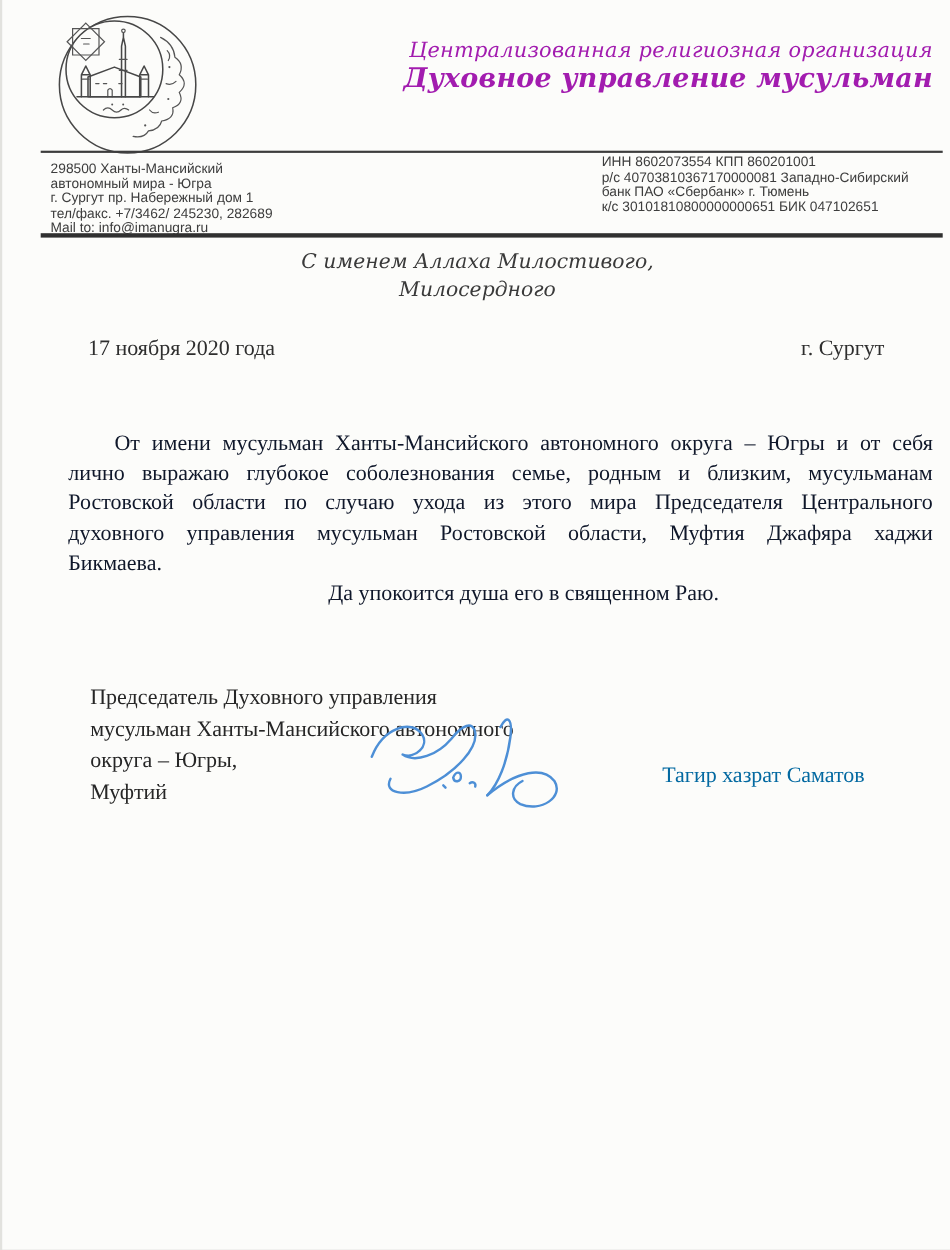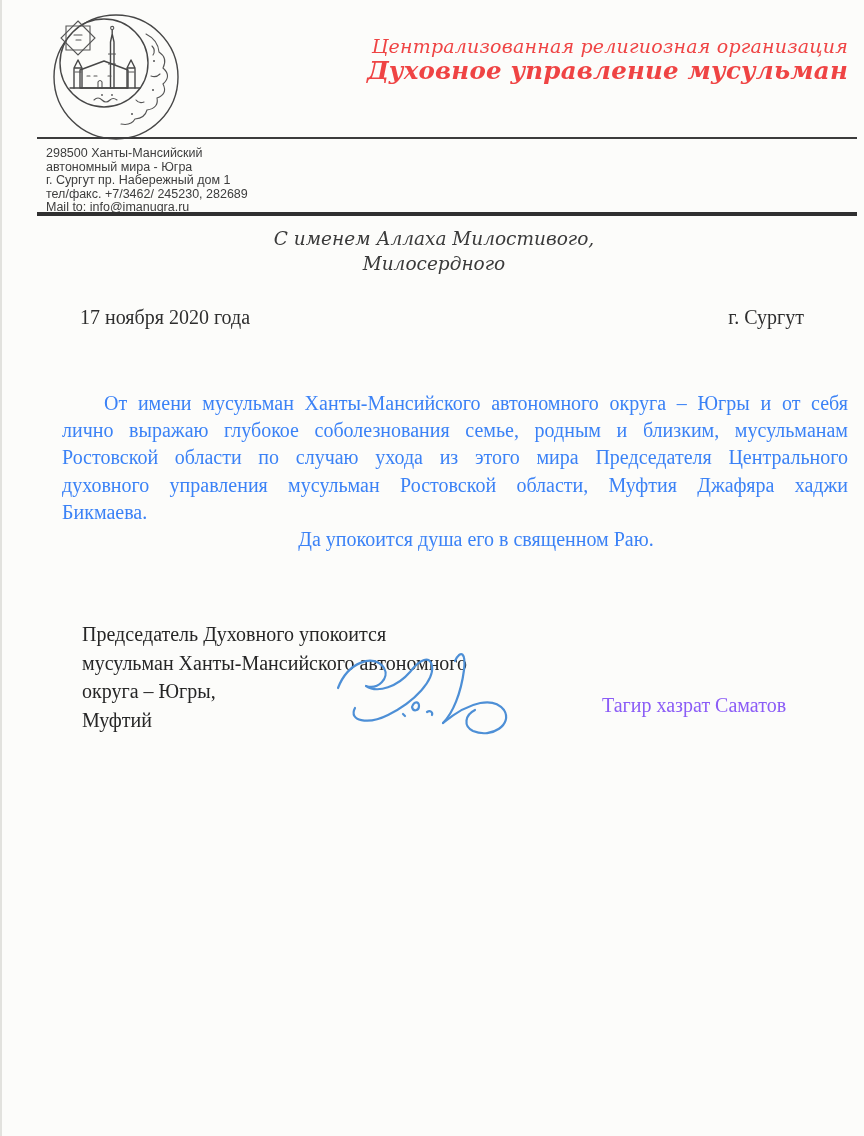--- a/index.html
+++ b/index.html
@@ -3,37 +3,37 @@
 <meta charset="utf-8">
 <style>
   html,body { margin:0; padding:0; background:#e9e9e7; }
   .page {
     position:relative; width:864px; height:1136px; margin:0 auto;
     background:#fcfcfa; overflow:hidden;
     border-left:2px solid #e2e2de; border-bottom:1px solid #e2e2de;
     font-family:"Liberation Serif", serif; color:#2e2e2e;
   }
   .logo { position:absolute; left:30px; top:6px; }
-  .letterhead { position:absolute; left:200px; right:18px; top:34px; text-align:right; color:#ef4444; }
+  .letterhead { position:absolute; left:200px; right:18px; top:34px; text-align:right; color:#a21caf; }
   .org-type { font-family:"DejaVu Serif", serif; font-style:italic; font-size:19px; line-height:24px; letter-spacing:.2px; }
   .org-name { font-family:"DejaVu Serif", serif; font-style:italic; font-weight:bold; font-size:24.5px; line-height:26.5px; letter-spacing:.2px; }
   .rule-thin  { position:absolute; left:35px; top:137px; width:820px; height:2px; background:#3c3c3c; }
   .rule-thick { position:absolute; left:35px; top:212px; width:820px; height:4px; background:#303030; }
   .contact { position:absolute; font-family:"Liberation Sans", sans-serif; font-size:12.5px; line-height:13.6px; color:#3d3d3d; }
   .address { left:44px;  top:147px; }
   .bank    { left:545px; top:141px; }
   .bismillah { position:absolute; left:0; right:0; top:226px; text-align:center;
     font-family:"DejaVu Serif", serif; font-style:italic; font-size:18.5px; line-height:25px; color:#3a3a3a; }
   .date-row { position:absolute; left:78px; right:62px; top:306px; display:flex; justify-content:space-between; font-size:20px;align-items:flex-end; }
-  .body { position:absolute; left:60px; width:786px; top:390px; font-size:20px; line-height:27.2px; color:#3b82f6; }
+  .body { position:absolute; left:60px; width:786px; top:390px; font-size:20px; line-height:27.2px; color:#0f172a; }
   .jline { text-align:justify; text-align-last:justify; }
   .indent { padding-left:42px;text-align:center; }
   .sig-title { position:absolute; left:80px; top:620px; font-size:20px; line-height:28.5px; color:#262626; }
   .sig-svg { position:absolute; left:322px; top:644px; }
-  .sig-name { position:absolute; left:600px; top:694px; font-size:20px; color:#8b5cf6; }
+  .sig-name { position:absolute; left:600px; top:694px; font-size:20px; color:#0369a1; }
   svg .ink { stroke:#474747; fill:none; stroke-width:1.4; stroke-linecap:round; stroke-linejoin:round; }
   svg .ink-thin { stroke:#555; fill:none; stroke-width:1.1; stroke-linecap:round; }
 </style>
 </head>
 <body>
 
 <div class="page">
 
   <svg class="logo" width="178" height="142" viewBox="0 0 178 142">
     <g>
@@ -75,20 +75,26 @@
 
   <div class="rule-thin"></div>
 
   <div class="contact address">
     <div>298500 Ханты-Мансийский</div>
     <div>автономный  мира - Югра</div>
     <div>г. Сургут пр. Набережный дом 1</div>
     <div>тел/факс. +7/3462/ 245230, 282689</div>
     <div>Mail to:  info@imanugra.ru</div>
   </div>
+  <div class="contact bank">
+    <div>ИНН 8602073554 КПП 860201001</div>
+    <div>р/с 40703810367170000081 Западно-Сибирский</div>
+    <div>банк ПАО «Сбербанк» г. Тюмень</div>
+    <div>к/с 30101810800000000651 БИК 047102651</div>
+  </div>
 
   <div class="rule-thick"></div>
 
   <div class="bismillah">
     <div>С именем Аллаха Милостивого,</div>
     <div>Милосердного</div>
   </div>
 
   <div class="date-row">
     <span>17 ноября 2020 года</span>
@@ -98,21 +104,21 @@
   <div class="body">
     <div class="jline indent">От имени мусульман Ханты-Мансийского автономного округа – Югры и от себя</div>
     <div class="jline">лично выражаю глубокое соболезнования семье, родным и близким, мусульманам</div>
     <div class="jline">Ростовской области по случаю ухода из этого мира Председателя Центрального</div>
     <div class="jline">духовного управления мусульман Ростовской области, Муфтия Джафяра хаджи</div>
     <div>Бикмаева.</div>
     <div class="indent">Да упокоится душа его в священном Раю.</div>
   </div>
 
   <div class="sig-title">
-    <div>Председатель Духовного упокоится</div>
+    <div>Председатель Духовного управления</div>
     <div>мусульман Ханты-Мансийского автономного</div>
     <div>округа – Югры,</div>
     <div>Муфтий</div>
   </div>
 
   <svg class="sig-svg" width="215" height="105" viewBox="0 0 215 105">
     <g stroke="#4d8fd6" stroke-width="2.2" fill="none" stroke-linecap="round" stroke-linejoin="round">
       <path d="M14,44 C24,18 50,9 60,24 C66,34 54,46 42,42 C54,50 74,42 86,28 C96,15 106,11 108,22 C110,36 92,57 64,71 C44,81 24,77 31,64"></path>
       <path d="M131,17 C137,5 142,9 140,26 C137,49 129,69 119,79"></path>
       <path d="M119,79 C147,56 170,53 180,66 C189,80 168,95 149,87 C139,82 141,71 151,66"></path>

